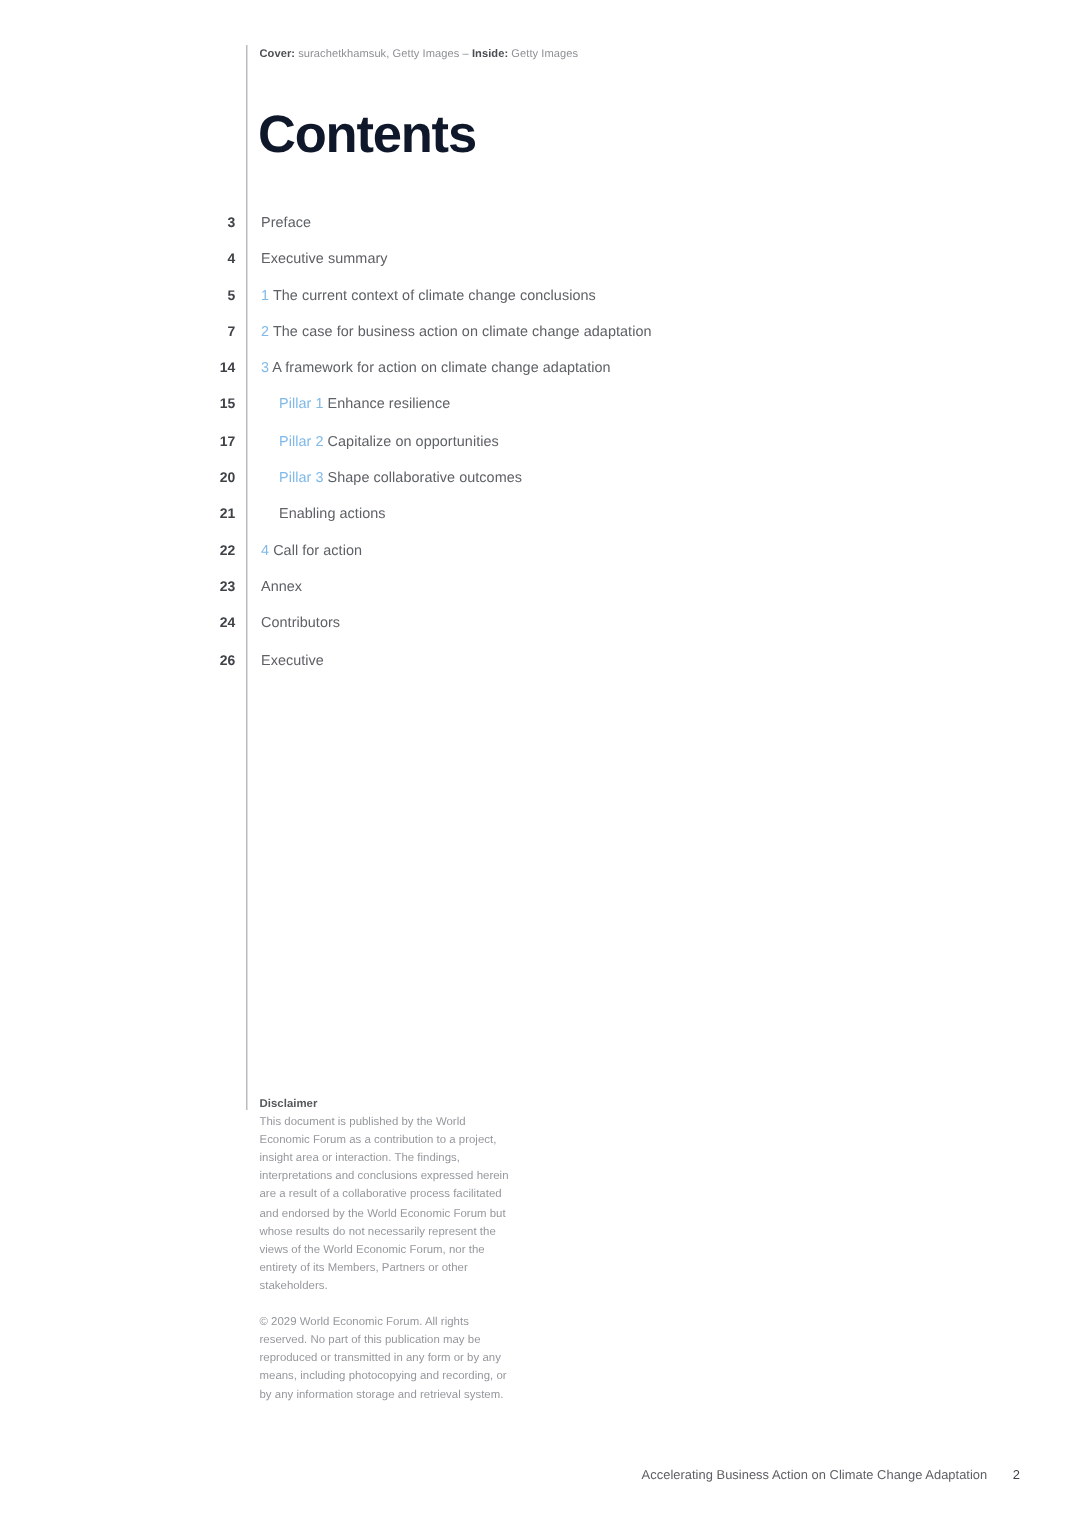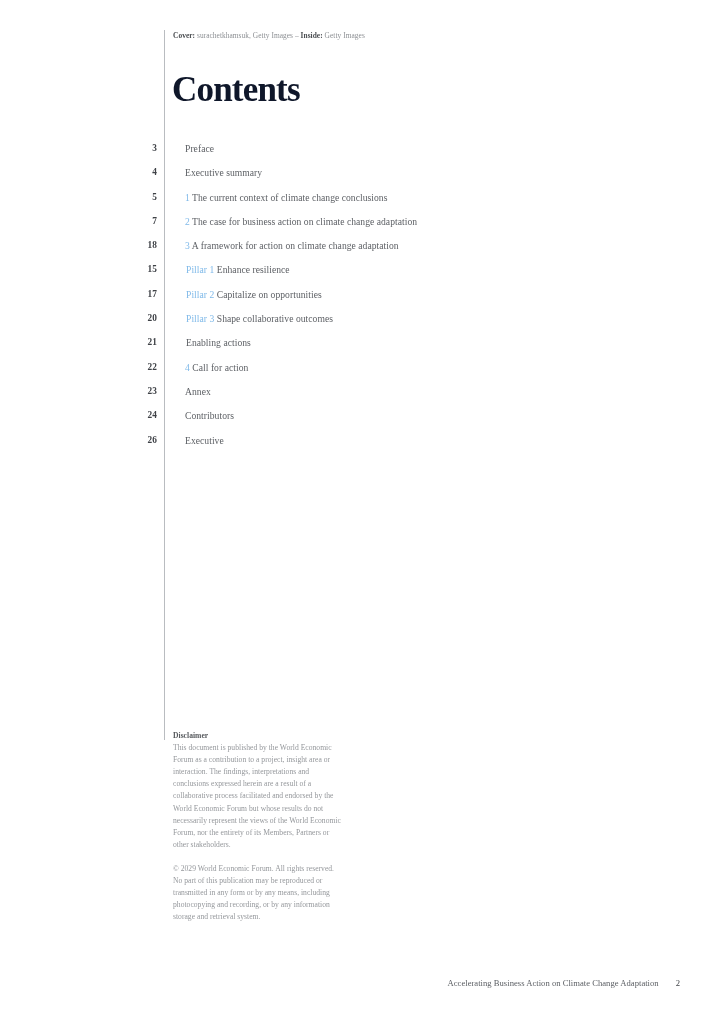--- a/index.html
+++ b/index.html
@@ -5,21 +5,21 @@
   html, body {
     margin: 0;
     padding: 0;
     background: #ffffff;
   }
   .page {
     position: relative;
     width: 724px;
     height: 1024px;
     background: #ffffff;
-    font-family: Liberation Serif, serif;
+    font-family: Liberation Sans, sans-serif;
     overflow: hidden;
   }
 
   
   .rule {
     position: absolute;
     left: 164px;
     top: 30px;
     width: 1px;
     height: 710px;
@@ -69,21 +69,21 @@
     left: 108px;
     width: 49px;
     text-align: right;
     font-size: 9.3px;
     font-weight: bold;
     color: #3f4247;
     letter-spacing: 0.1px;
   }
   .toc-label {
     position: absolute;
-    left: 185px;
+    left: 174px;
     font-size: 9.6px;
     color: #5d6065;
     letter-spacing: 0.04px;
     white-space: nowrap;
   }
   .toc-row.indent .toc-label {
     left: 186px;
     text-align: right;
   }
   .toc-prefix {
@@ -153,21 +153,21 @@
       </div>
       <div class="toc-row">
         <div class="toc-num">5</div>
         <div class="toc-label"><span class="toc-prefix">1</span> <span>The current context of climate change conclusions</span></div>
       </div>
       <div class="toc-row">
         <div class="toc-num">7</div>
         <div class="toc-label"><span class="toc-prefix">2</span> <span>The case for business action on climate change adaptation</span></div>
       </div>
       <div class="toc-row">
-        <div class="toc-num">18</div>
+        <div class="toc-num">14</div>
         <div class="toc-label"><span class="toc-prefix">3</span> <span>A framework for action on climate change adaptation</span></div>
       </div>
       <div class="toc-row indent">
         <div class="toc-num">15</div>
         <div class="toc-label"><span class="toc-prefix">Pillar 1</span> <span>Enhance resilience</span></div>
       </div>
       <div class="toc-row indent">
         <div class="toc-num">17</div>
         <div class="toc-label"><span class="toc-prefix">Pillar 2</span> <span>Capitalize on opportunities</span></div>
       </div>

